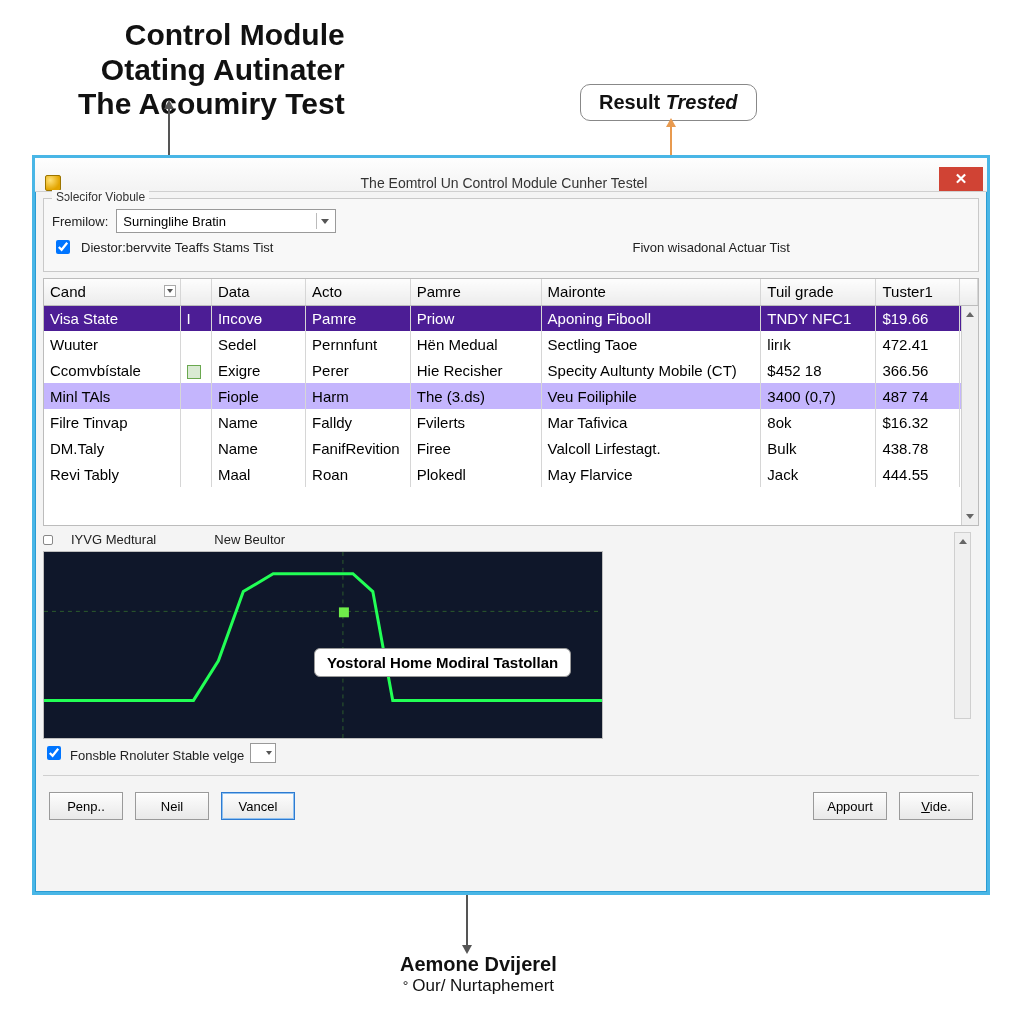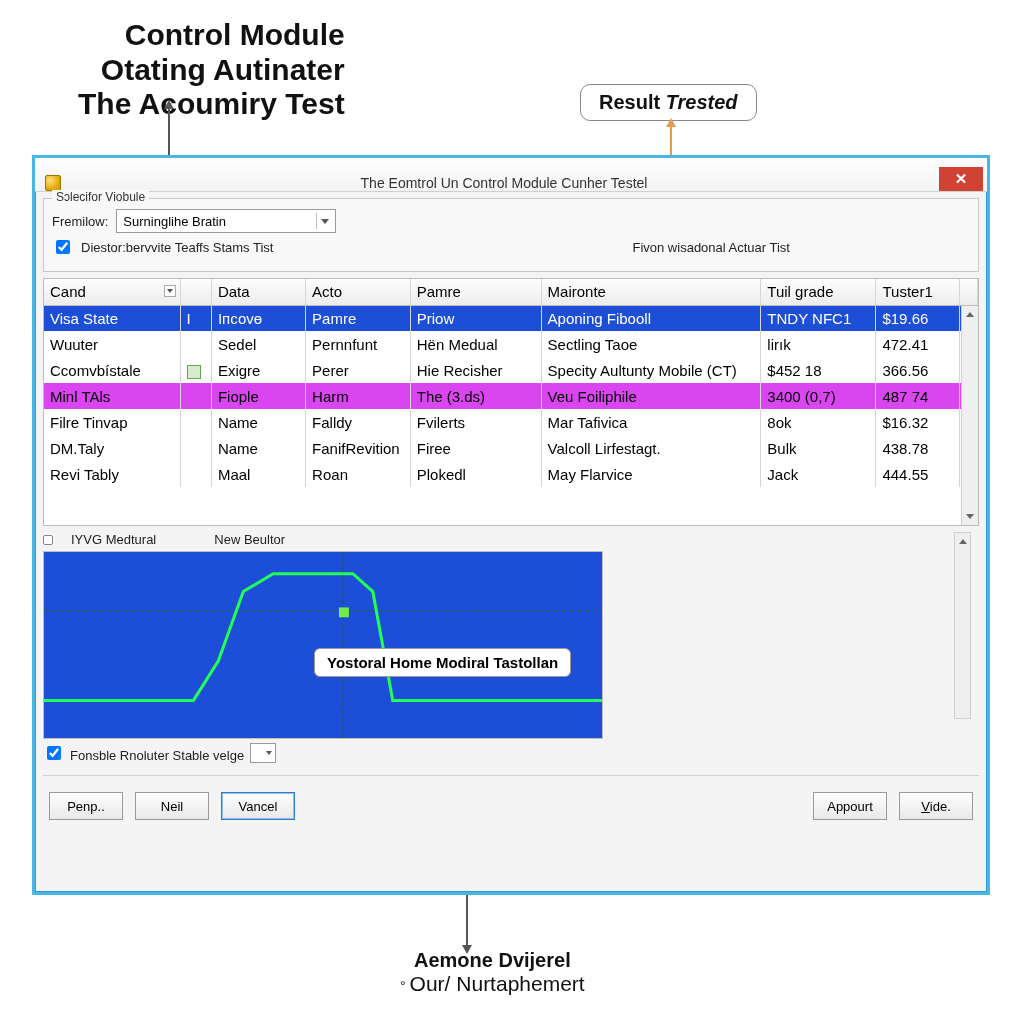--- a/index.html
+++ b/index.html
@@ -23,21 +23,21 @@
     line-height: 1.15;
   }
   .callout.top-left { top: 18px; left: 78px; font-size: 30px; text-align: right; }
   .callout.top-right-box {
     top: 84px; left: 580px;
     border: 1px solid #888; border-radius: 10px;
     padding: 6px 18px; background:#fff; font-size: 20px;
   }
   .callout.top-right-box em { font-style: italic; }
   .callout.bottom { bottom: 28px; left: 400px; font-size: 20px; text-align:center;}
-  .callout.bottom .sub { font-weight:400; font-size:21px; display:block; }
+  .callout.bottom .sub { font-weight:400; font-size:17px; display:block; }
   .callout.bottom .sub::before { content:"\00B0"; margin-right:4px; font-size:14px;}
   .callout.key-box {
     position:absolute; top:275px; left:620px;
     border:1px solid #b7b7b7; border-radius:8px; padding:5px 16px;
     background:#fff; font-weight:700; color:#9e1b1b; font-size:18px;
     font-family:"Myriad Pro","Segoe UI",sans-serif;
   }
   .callout.key-box span { color:#b02828; }
   
   .arrow { position:absolute; pointer-events:none; }
@@ -94,34 +94,34 @@
   .right-cap{ margin-left:auto; margin-right:180px; font-size:13px;}
 
   
   .table-wrap{ border:1px solid #bcbcbc; background:#fff; position:relative; }
   table{ border-collapse:collapse; width:100%; table-layout:fixed; font-size:15px;}
   th,td{ border-right:1px solid #d6d6d6; padding:4px 6px; text-align:left; white-space:nowrap; overflow:hidden; text-overflow:ellipsis;}
   thead th{ background:linear-gradient(#fdfdfd,#ececec); border-bottom:1px solid #bcbcbc; font-weight:400; height:26px; position:relative;}
   thead th .coldrop{ position:absolute; right:4px; top:6px; width:12px;height:12px; border:1px solid #aaa; background:#fff; display:flex;align-items:center;justify-content:center;}
   thead th .coldrop::after{content:"";width:0;height:0;border-left:3px solid transparent;border-right:3px solid transparent;border-top:4px solid #555;}
   tbody tr{ height:26px;}
-  tbody tr.sel{ background:#1d4ed8; color:#fff;}
-  tbody tr.hl{ background:#d946ef;}
+  tbody tr.sel{ background:#4c1d95; color:#fff;}
+  tbody tr.hl{ background:#c4b5fd;}
   tbody td.icon-cell span{
     display:inline-block;width:14px;height:14px;border:1px solid #6aa84f;background:#d9ead3;vertical-align:middle;margin-right:4px;
   }
   .table-scroll{ position:absolute; right:0; top:27px; bottom:0; width:17px; background:#efefef; border-left:1px solid #cfcfcf;}
   .table-scroll .up,.table-scroll .dn{height:17px;display:flex;align-items:center;justify-content:center;}
   .table-scroll .up::after{content:"";width:0;height:0;border-left:4px solid transparent;border-right:4px solid transparent;border-bottom:5px solid #666;}
   .table-scroll .dn{position:absolute;bottom:0;width:100%;}
   .table-scroll .dn::after{content:"";width:0;height:0;border-left:4px solid transparent;border-right:4px solid transparent;border-top:5px solid #666;}
   .graph-head{ display:flex; gap:18px; align-items:center; margin-bottom:4px;}
   .graph-head .dot{ width:10px;height:10px;border:1px solid #888;background:#fff; border-radius:2px;}
   .graph-canvas{
-    height:188px; border:1px solid #bfbfbf; background:#1d4ed8; position:relative; overflow:hidden;
+    height:188px; border:1px solid #bfbfbf; background:#0f172a; position:relative; overflow:hidden;
     width:560px;
   }
   .graph-canvas svg{ position:absolute; inset:0; width:100%; height:100%;}
   .graph-label-box{
     position:absolute; left:270px; top:96px; background:#fff; border:1px solid #999;
     border-radius:6px; padding:5px 12px; font-size:15px; font-weight:700; font-family:"Myriad Pro","Segoe UI",sans-serif;
   }
   .panel-scroll{ position:absolute; right:8px; top:0; width:17px; bottom:44px; background:#efefef; border:1px solid #cfcfcf;}
   .panel-scroll .up{height:17px;display:flex;align-items:center;justify-content:center;}
   .panel-scroll .up::after{content:"";width:0;height:0;border-left:4px solid transparent;border-right:4px solid transparent;border-bottom:5px solid #666;}

